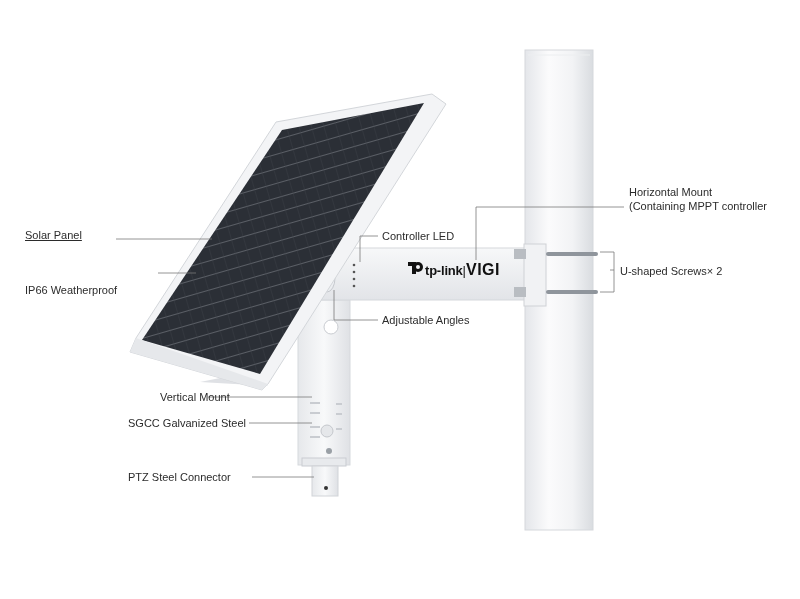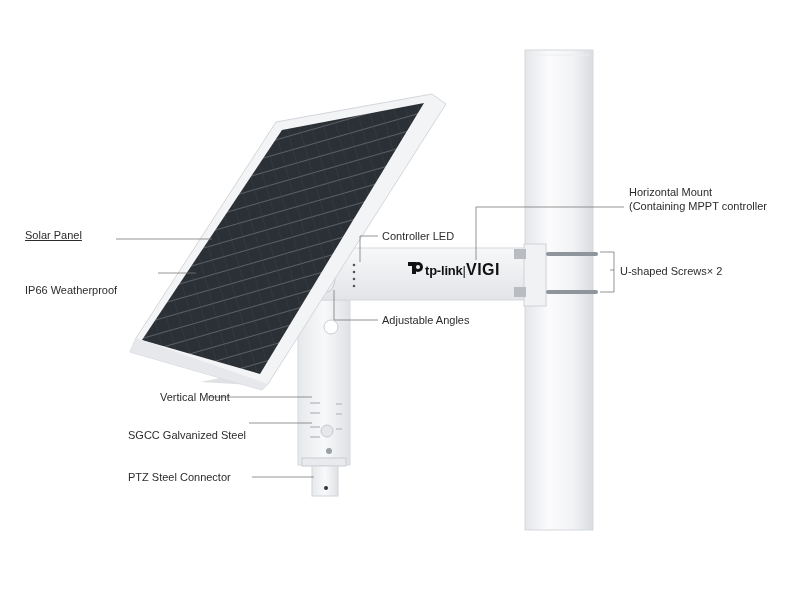--- a/index.html
+++ b/index.html
@@ -127,15 +127,15 @@
   <div class="label" style="left:25px;top:228px;text-decoration:underline;">Solar Panel</div>
   <div class="label" style="left:25px;top:283px;">IP66 Weatherproof</div>
   <div class="label" style="left:382px;top:229px;text-align:center;">Controller LED</div>
   <div class="label" style="left:382px;top:313px;text-align:center;">Adjustable Angles</div>
   <div class="label" style="left:629px;top:185px;">
     <div>Horizontal Mount</div>
     <div>(Containing MPPT controller</div>
   </div>
   <div class="label" style="left:620px;top:264px;">U-shaped Screws× 2</div>
   <div class="label" style="left:136px;top:390px;margin-left:24px;">Vertical Mount</div>
-  <div class="label" style="left:128px;top:428px;">SGCC Galvanized Steel</div>
+  <div class="label" style="left:128px;top:416px;">SGCC Galvanized Steel</div>
   <div class="label" style="left:128px;top:470px;">PTZ Steel Connector</div>
 </div>
 
 </body></html>

